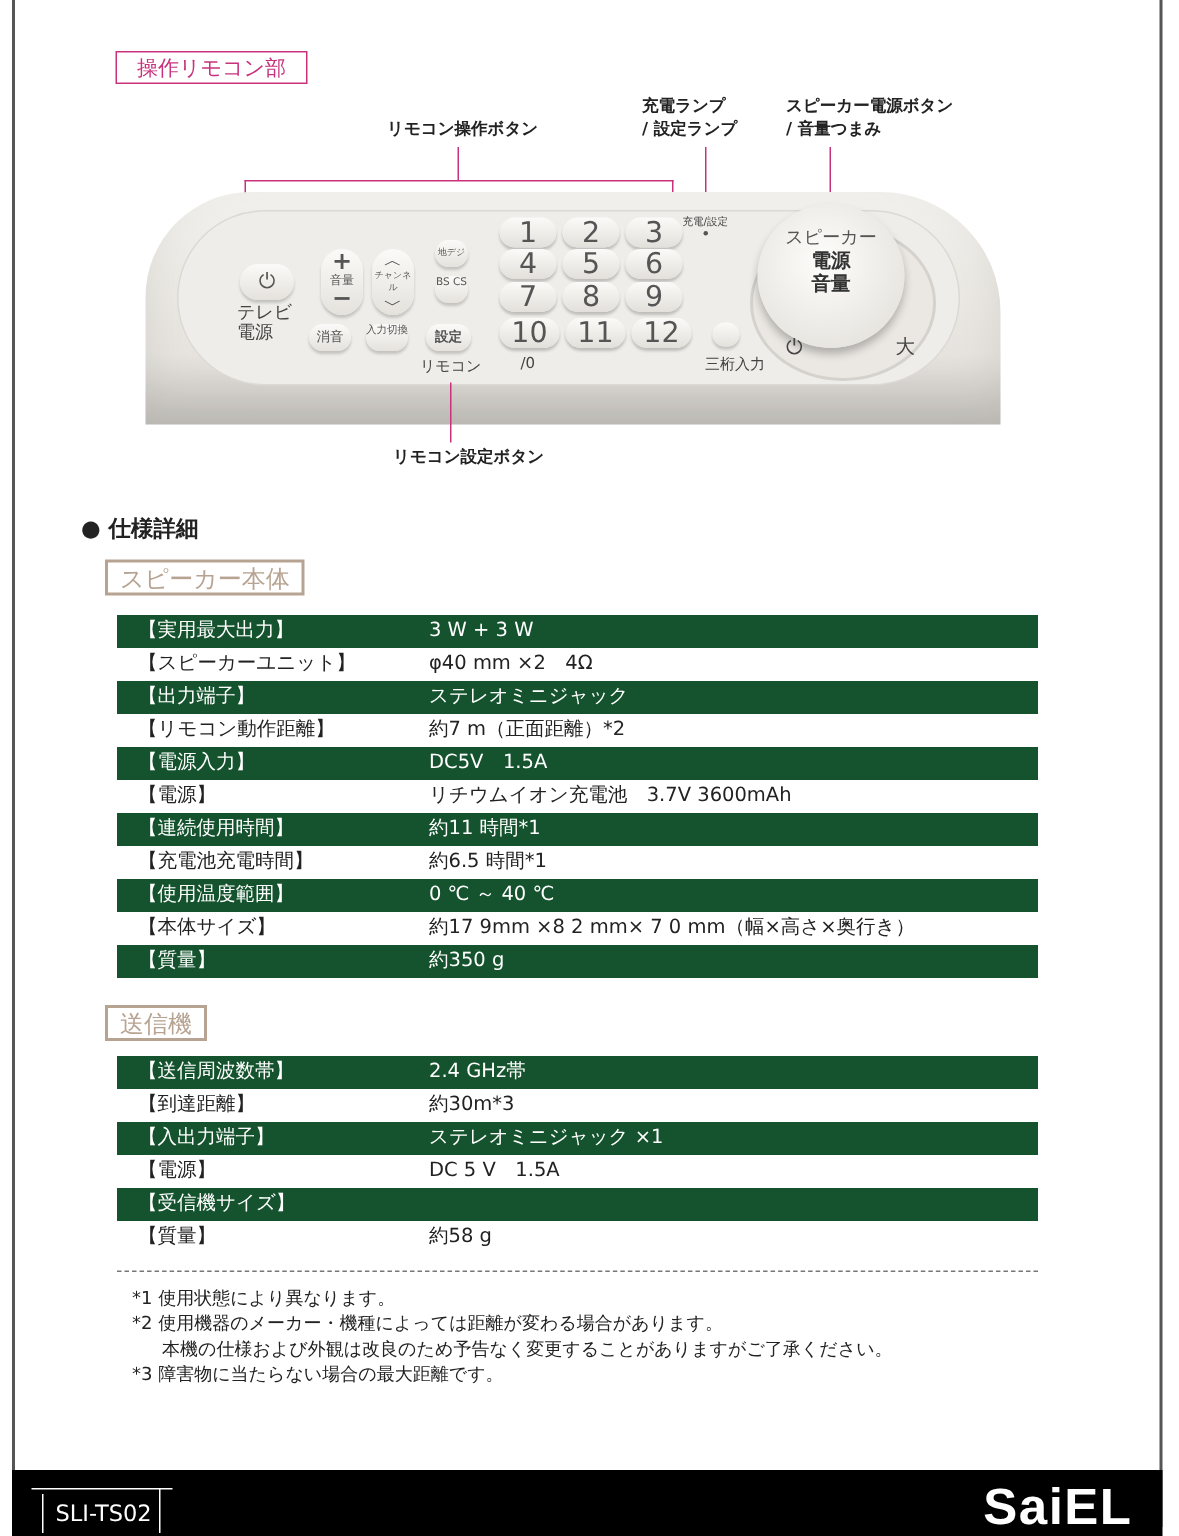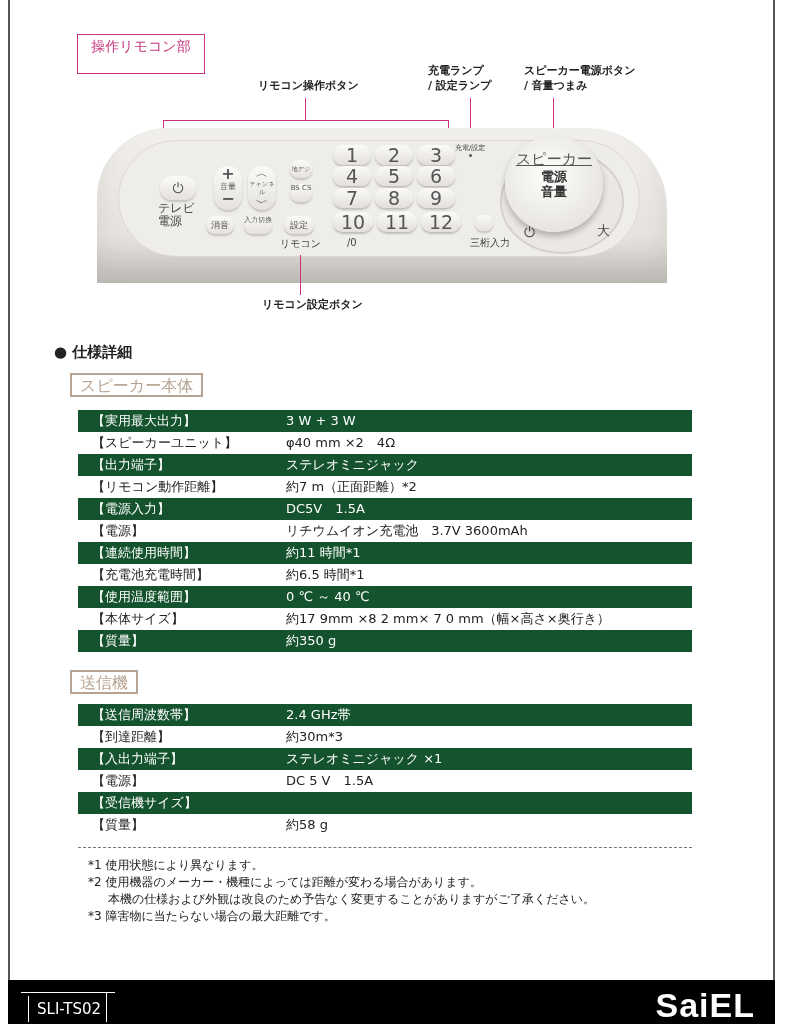--- a/index.html
+++ b/index.html
@@ -1,29 +1,29 @@
 <!DOCTYPE html>
 <html><head>
 <meta charset="utf-8">
 <style>
   html,body{margin:0;padding:0;background:#fff;}
   body{width:786px;height:1024px;position:relative;overflow:hidden;font-family:"DejaVu Sans","Liberation Sans",sans-serif;color:#222;}
   .frame{position:absolute;left:8px;top:0;width:767px;height:1018px;border-left:2px solid #555;border-right:2px solid #555;box-sizing:border-box;}
-  .section-tag{position:absolute;left:77px;top:34px;width:128px;height:40px;border:1.5px solid #c8327d;color:#c8327d;font-size:14px;line-height:22px;text-align:center;box-sizing:border-box;}
+  .section-tag{position:absolute;left:77px;top:34px;width:128px;height:22px;border:1.5px solid #c8327d;color:#c8327d;font-size:14px;line-height:22px;text-align:center;box-sizing:border-box;}
   .callout{position:absolute;font-size:11px;font-weight:bold;color:#222;line-height:14px;white-space:nowrap;}
   .pline{position:absolute;background:#c8327d;}
   
   .remote{position:absolute;left:97px;top:128px;width:570px;height:155px;border-radius:70px 80px 0 0;background:linear-gradient(180deg,#f2f0ec 0%,#e6e3de 70%,#c9c6c1 100%);box-shadow:inset 0 -18px 30px rgba(0,0,0,0.08);}
   .remote-face{position:absolute;left:118px;top:140px;width:520px;height:115px;border-radius:60px;background:#efede9;border:1px solid #dcd9d4;}
   .rbtn{position:absolute;background:linear-gradient(180deg,#fbfaf8,#e5e2dd);border-radius:14px;box-shadow:0 2px 2px rgba(0,0,0,0.18);color:#555;text-align:center;font-size:9px;}
   .num{position:absolute;width:38px;height:20px;border-radius:11px;background:linear-gradient(180deg,#fbfaf8,#e3e0db);box-shadow:0 2px 2px rgba(0,0,0,0.2);color:#555;font-size:19px;line-height:20px;text-align:center;}
   .rlabel{position:absolute;font-size:10px;color:#444;white-space:nowrap;}
   .knob-ring{position:absolute;left:500px;top:150px;width:120px;height:100px;border-radius:50%;border:2px solid #d5d2cd;background:#ebe8e3;}
   .knob{position:absolute;left:505px;top:136px;width:98px;height:96px;border-radius:50%;background:radial-gradient(circle at 45% 40%,#fdfdfb,#e6e3de 80%);box-shadow:0 4px 6px rgba(0,0,0,0.25);text-align:center;}
-  .knob .k1{font-size:15px;color:#555;margin-top:14px;text-decoration:underline;}
+  .knob .k1{font-size:12px;color:#555;margin-top:14px;}
   .knob .k2{font-size:13px;color:#333;font-weight:bold;line-height:15px;}
   
   .spec-title{position:absolute;left:54px;top:343px;font-size:15px;font-weight:bold;}
   .sub-tag{position:absolute;left:70px;height:24px;border:2px solid #b7a391;color:#b7a391;font-size:16px;line-height:22px;padding:0 8px;box-sizing:border-box;}
   .tbl{position:absolute;left:78px;width:614px;}
   .row{height:22px;line-height:22px;font-size:13px;position:relative;}
   .row.shade{background:#14532d;color:#fff;}
   .row .k{position:absolute;left:14px;}
   .row .v{position:absolute;left:208px;white-space:nowrap;}
   .dash{position:absolute;left:78px;top:847px;width:614px;border-top:1.5px dashed #777;}
@@ -72,21 +72,21 @@
 </div>
 <div class="rbtn" style="left:248px;top:166px;width:28px;height:44px;border-radius:14px;">
   <div style="font-size:12px;line-height:14px;">︿</div>
   <div style="font-size:6px;line-height:8px;">チャンネル</div>
   <div style="font-size:12px;line-height:14px;">﹀</div>
 </div>
 <div class="rbtn" style="left:290px;top:160px;width:22px;height:18px;font-size:6px;line-height:18px;">地デジ</div>
 <div class="rbtn" style="left:290px;top:184px;width:22px;height:18px;font-size:7px;line-height:9px;text-align:center;">BS CS</div>
 <div class="rbtn" style="left:206px;top:216px;width:28px;height:18px;line-height:18px;">消音</div>
 <div class="rbtn" style="left:244px;top:216px;width:28px;height:18px;font-size:7px;line-height:9px;">入力切換</div>
-<div class="rbtn" style="left:284px;top:216px;width:30px;height:18px;line-height:18px;">設定</div>
+<div class="rbtn" style="left:284px;top:216px;width:30px;height:18px;line-height:18px;font-weight:bold;">設定</div>
 <div class="rlabel" style="left:280px;top:237px;">リモコン</div>
 
 <div class="num" style="left:333px;top:145px;">1</div>
 <div class="num" style="left:375px;top:145px;">2</div>
 <div class="num" style="left:417px;top:145px;">3</div>
 <div class="num" style="left:333px;top:166px;">4</div>
 <div class="num" style="left:375px;top:166px;">5</div>
 <div class="num" style="left:417px;top:166px;">6</div>
 <div class="num" style="left:333px;top:188px;">7</div>
 <div class="num" style="left:375px;top:188px;">8</div>

